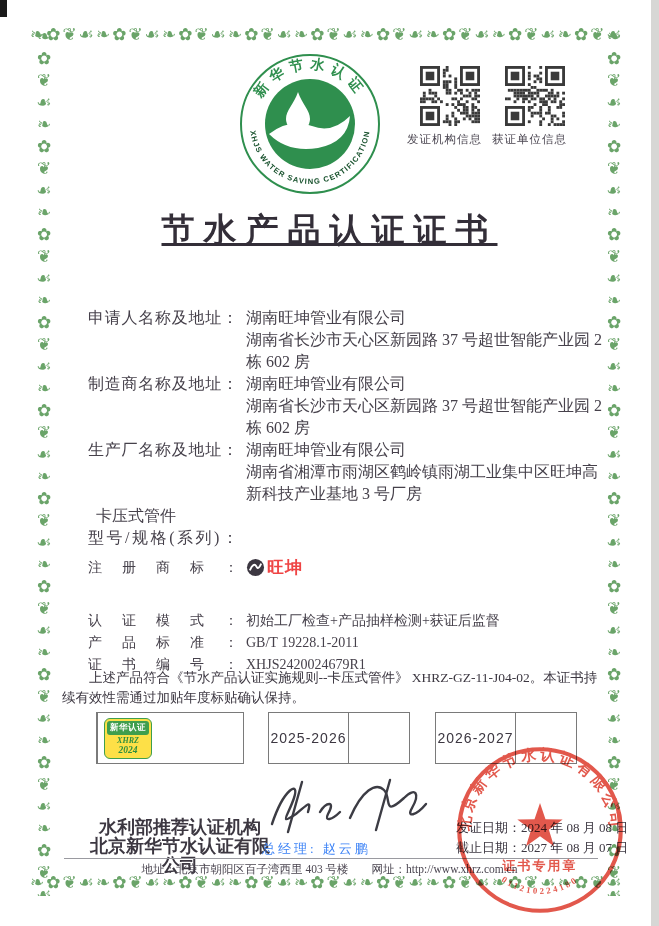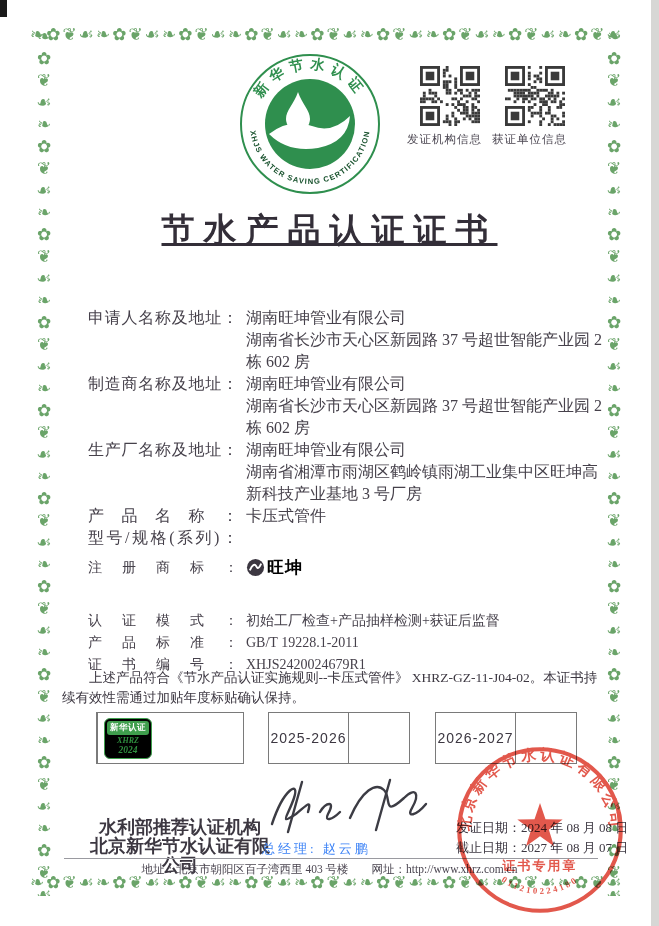--- a/index.html
+++ b/index.html
@@ -30,33 +30,33 @@
   .title{left:30px;top:208px;width:599px;text-align:center;font-size:33px;font-weight:700;
          color:#332e38;letter-spacing:9px;font-family:"Liberation Sans","DejaVu Sans",sans-serif;text-decoration:underline;}
   
   .fields{left:88px;top:283px;width:520px;font-size:16px;line-height:22px;margin-top:24px;}
   .frow{display:flex;align-items:flex-start;}
   .flabel{width:150px;flex:0 0 150px;text-align:justify;text-align-last:justify;color:#46414b;}
   .fvalue{flex:1 1 auto;margin-left:8px;max-width:358px;}
   .fline{display:block;}
   
   .tmrow{left:88px;top:556px;width:420px;display:flex;align-items:center;font-size:14px;}
-  .tmvalue{margin-left:8px;display:flex;align-items:center;gap:2px;color:#000000;}
+  .tmvalue{margin-left:8px;display:flex;align-items:center;gap:2px;color:#ef4444;}
   .tmtext{font-weight:700;font-size:17px;letter-spacing:1px;font-family:"Liberation Sans",sans-serif;}
   
   .certfields{left:88px;top:610px;width:520px;font-size:14px;line-height:22px;}
   
   .para{left:62px;top:668px;width:540px;font-size:13.5px;line-height:20px;text-indent:2em;color:#3c3741;}
   
   .ybox{top:712px;height:50px;display:flex;border:1px solid #7a7a7a;background:#fff;}
   .ybox1{left:96px;width:146px;} .ybox2{left:268px;width:140px;} .ybox3{left:435px;width:140px;}
   .ycell1{flex:1 1 auto;display:flex;align-items:center;justify-content:center;
           font-size:14px;letter-spacing:1px;color:#3c3741;font-family:"Liberation Sans",sans-serif;}
   .ycell2{flex:0 0 60px;border-left:1px solid #7a7a7a;display:flex;align-items:center;justify-content:center;}
-  .sticker{width:46px;border:1.5px solid #3f9e4d;border-radius:6px;background:#000000;
+  .sticker{width:46px;border:1.5px solid #3f9e4d;border-radius:6px;background:#fde047;
            text-align:center;padding:1px 0 2px 0;}
   .sticker .s1{background:#3f9e4d;color:#fff;font-size:8.5px;font-weight:700;border-radius:3px;
                margin:1px 2px;padding:1px 0;letter-spacing:0.5px;}
   .sticker .s2{color:#2f8f3f;font-size:8px;font-style:italic;font-weight:700;line-height:9px;}
   .sticker .s3{color:#2f8f3f;font-size:9.5px;font-style:italic;font-weight:700;line-height:11px;}
   
   .issuer{left:88px;top:818px;width:184px;text-align:center;font-size:18px;line-height:19px;
           color:#3c3741;font-weight:700;}
   .sig{left:258px;top:772px;width:180px;height:66px;}
   .manager{left:262px;top:840px;width:180px;font-size:13px;letter-spacing:3px;color:#3b82f6;}
@@ -356,21 +356,20 @@
       </div>
     </div>
     <div class="frow">
       <span class="flabel">生产厂名称及地址：</span>
       <div class="fvalue">
         <span class="fline">湖南旺坤管业有限公司</span>
         <span class="fline">湖南省湘潭市雨湖区鹤岭镇雨湖工业集中区旺坤高新科技产业基地 3 号厂房</span>
       </div>
     </div>
     <div class="frow">
-      <span class="flabel">产品名称：</span>
       <div class="fvalue">
         <span class="fline">卡压式管件</span>
       </div>
     </div>
     <div class="frow">
       <span class="flabel">型号/规格(系列)：</span>
     </div>
   </div>
 
 <div class="abs tmrow">

